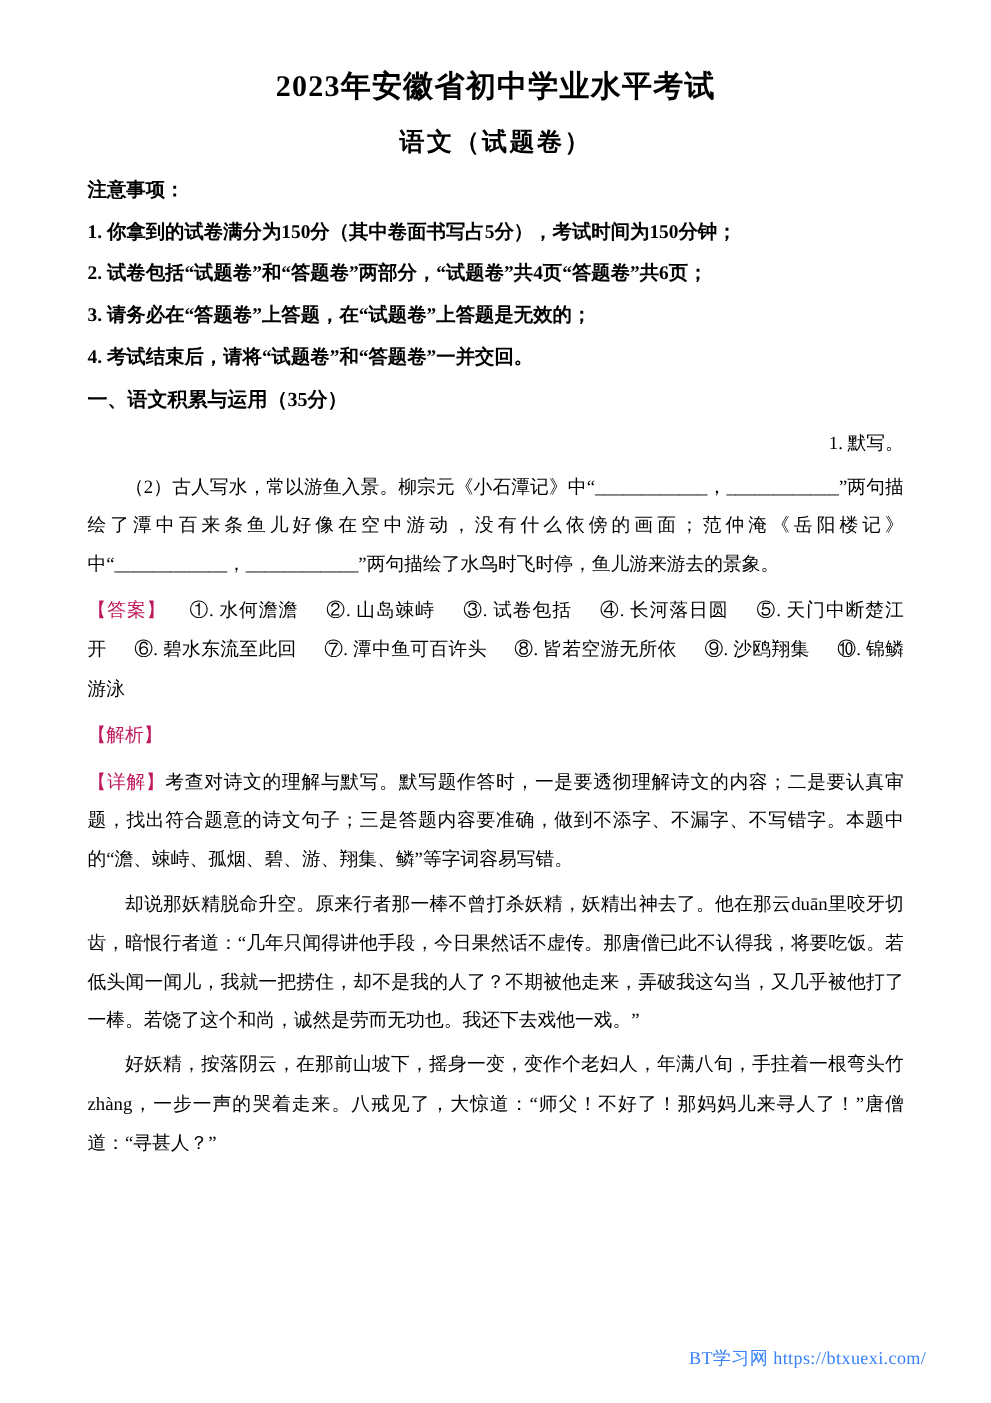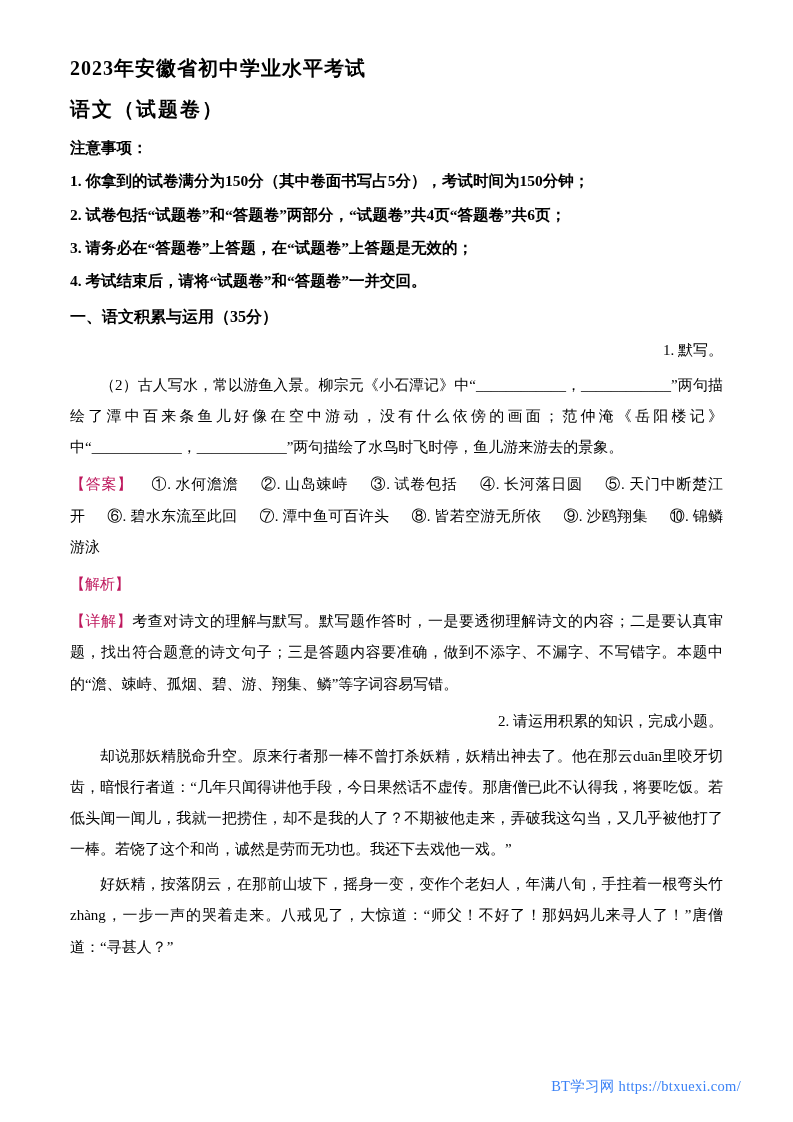--- a/index.html
+++ b/index.html
@@ -9,28 +9,29 @@
     width: 793px;
     height: 1122px;
     margin: 0 auto;
     background: #ffffff;
     color: #000000;
     font-family: "Liberation Serif", "DejaVu Serif", serif;
     padding: 56px 70px 0 70px;
     overflow: hidden;
   }
   .doc-title {
-    text-align: left;
-    font-size: 20px;
+    text-align: center;
+    font-size: 24px;
     font-weight: 700;
     line-height: 1.2;
     letter-spacing: 1px;
     margin-bottom: 17px;
   }
   .doc-subtitle {
+    text-align: center;
     font-size: 20px;
     font-weight: 700;
     line-height: 1.2;
     letter-spacing: 2px;
     margin-bottom: 10px;
   }
   .notice p {
     font-size: 15.5px;
     font-weight: 700;
     line-height: 2.15;
@@ -111,20 +112,19 @@
   </p>
 
   <p class="flush">
     <span class="label-blue">【解析】</span>
   </p>
 
   <p class="flush">
     <span class="label-blue">【详解】</span><span>考查对诗文的理解与默写。默写题作答时，一是要透彻理解诗文的内容；二是要认真审题，找出符合题意的诗文句子；三是答题内容要准确，做到不添字、不漏字、不写错字。本题中的“澹、竦峙、孤烟、碧、游、翔集、鳞”等字词容易写错。</span>
   </p>
 
-  <p class="q-prompt" style="margin-top:6px;">2. 请运用积累的知识，完成小题。</p>
 
   <p class="para">却说那妖精脱命升空。原来行者那一棒不曾打杀妖精，妖精出神去了。他在那云duān里咬牙切齿，暗恨行者道：“几年只闻得讲他手段，今日果然话不虚传。那唐僧已此不认得我，将要吃饭。若低头闻一闻儿，我就一把捞住，却不是我的人了？不期被他走来，弄破我这勾当，又几乎被他打了一棒。若饶了这个和尚，诚然是劳而无功也。我还下去戏他一戏。”</p>
   <p class="para">好妖精，按落阴云，在那前山坡下，摇身一变，变作个老妇人，年满八旬，手拄着一根弯头竹zhàng，一步一声的哭着走来。八戒见了，大惊道：“师父！不好了！那妈妈儿来寻人了！”唐僧道：“寻甚人？”</p>
 
   <div class="footer">BT学习网 https://btxuexi.com/</div>
 
 </div>
 
 </body></html>

